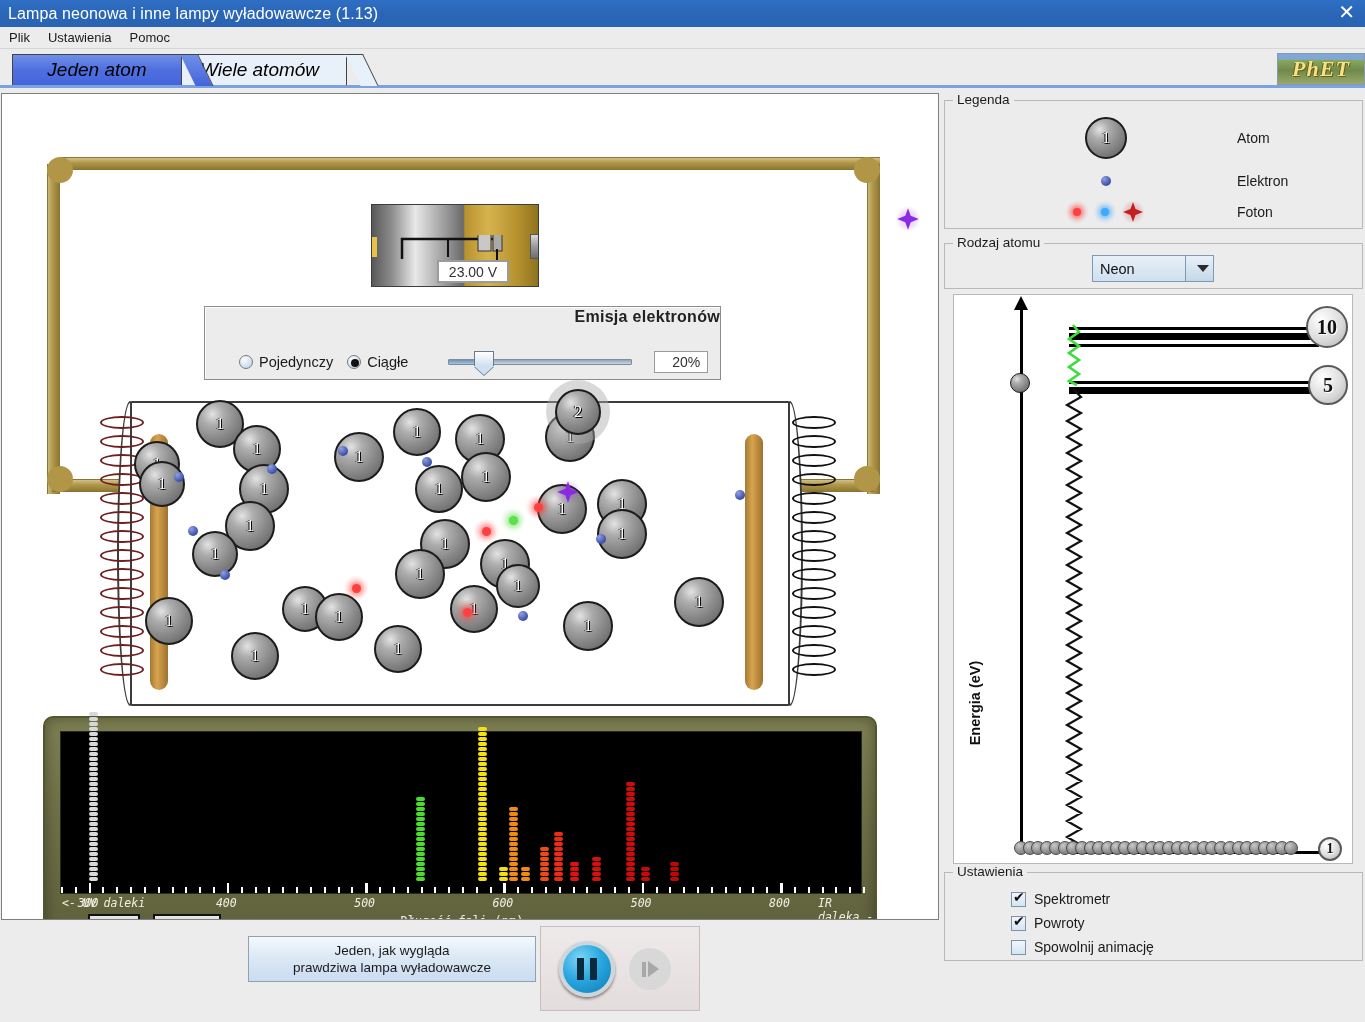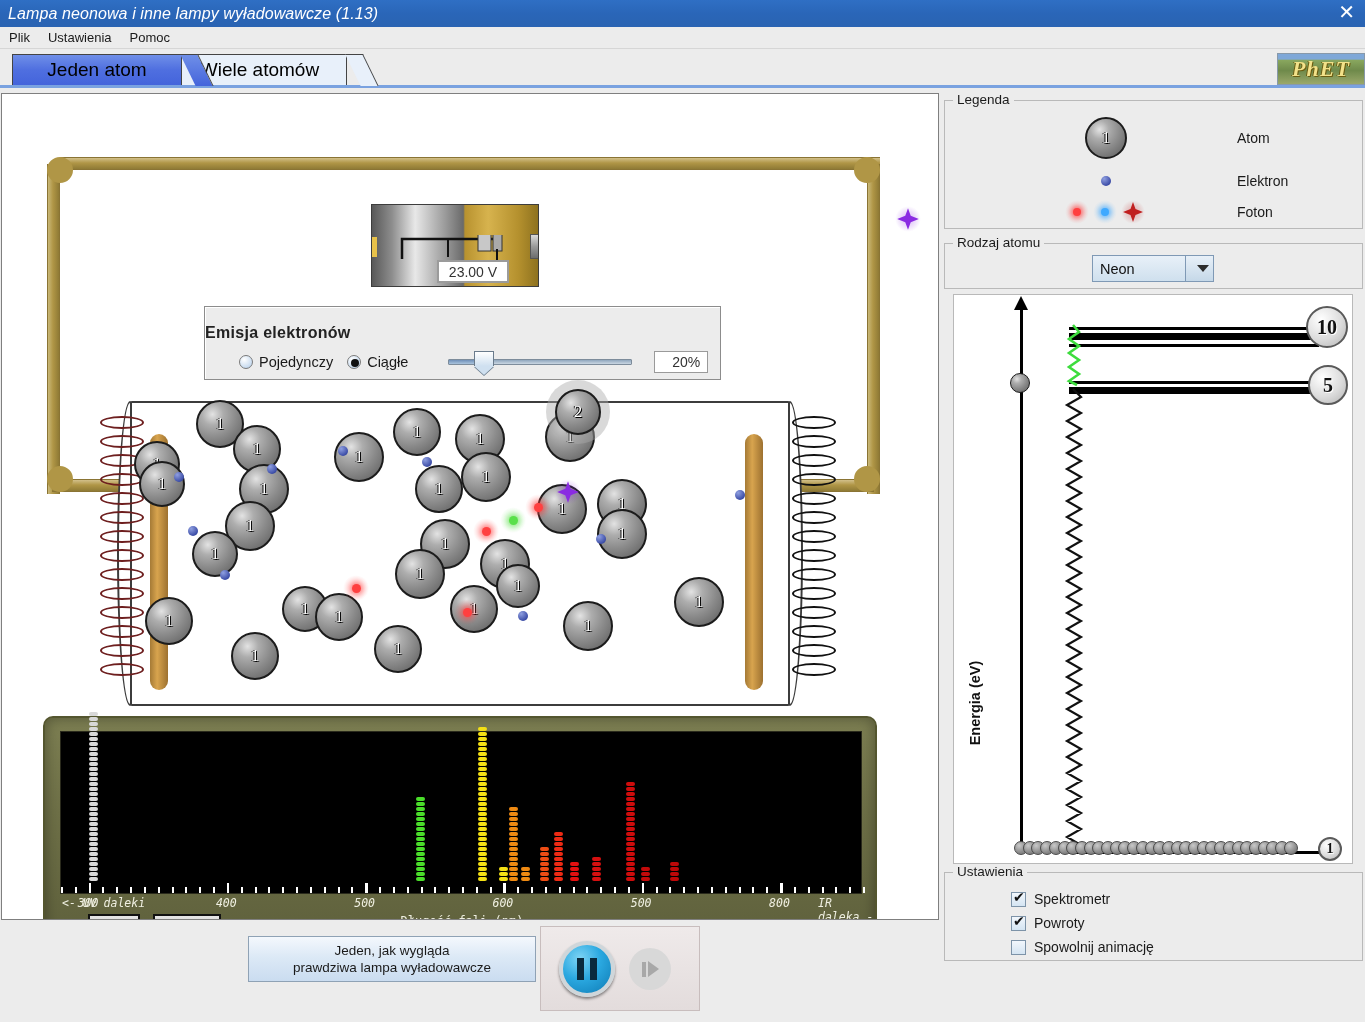--- a/index.html
+++ b/index.html
@@ -9,21 +9,21 @@
     overflow: hidden;
     font-family: "Liberation Sans", sans-serif;
     background: #ececec;
   }
   #app { position: relative; width: 1365px; height: 1022px; }
 
   
   .titlebar {
     position: absolute; left: 0; top: 0; width: 1365px; height: 27px;
     background: linear-gradient(to bottom, #2f6fc4 0%, #2a66b8 50%, #2a63b2 100%);
-    display: flex; align-items: center; font-style: italic;
+    display: flex; align-items: center;
   }
   .titlebar .title {
     color: #ffffff; font-size: 16px; padding-left: 8px; letter-spacing: 0.1px;
     white-space: nowrap;
   }
   .titlebar .close {
     position: absolute; right: 10px; top: 2px;
     color: #fff; font-size: 20px; line-height: 20px; cursor: pointer;
     font-family: "DejaVu Sans", sans-serif;
   }
@@ -34,21 +34,21 @@
     background: #ececec; display: flex; align-items: center;
     border-bottom: 1px solid #d6d6d6;
   }
   .menubar .mi {
     font-size: 13px; color: #1a1a1a; padding: 2px 9px; cursor: default;
   }
 
   
   .tabbar {
     position: absolute; left: 0; top: 49px; width: 1365px; height: 39px;
-    background: #ececec; border-bottom: 3px solid #7aa2e0;
+    background: #ececec; border-bottom: 3px solid #7aa2e0; font-style: italic;
   }
   .tab {
     position: absolute; top: 5px; height: 31px;
     display: flex; align-items: center; justify-content: center;
     font-size: 19px; color: #000; cursor: pointer;
     border: 1px solid #444; border-bottom: none;
   }
   .tab .skew {
     position: absolute; right: -17px; top: -1px; width: 18px; height: 32px;
     border-right: 1px solid #444; border-top: 1px solid #444;
@@ -122,22 +122,22 @@
     font-size: 14px; color: #333;
   }
 
   
   .emis-panel {
     position: absolute; left: 202px; top: 212px; width: 517px; height: 74px;
     background: #ececec; border: 1px solid #8c8c8c;
     box-shadow: inset 1px 1px 0 #fff;
   }
   .emis-title {
-    text-align: left; font-size: 16px; font-weight: bold; color: #222;
-    margin-top: 17px; letter-spacing: 0.3px;
+    text-align: right; font-size: 16px; font-weight: bold; color: #222;
+    margin-top: 1px; letter-spacing: 0.3px;
   }
   .emis-row {
     position: absolute; left: 0; top: 40px; width: 100%; height: 30px;
     display: flex; align-items: center;
   }
   .radio {
     width: 14px; height: 14px; border-radius: 50%;
     border: 1px solid #7a7a7a;
     background: radial-gradient(circle at 35% 30%, #ffffff, #c9dcf0 70%, #a9c4e0);
     display: inline-block; position: relative; flex: none;

